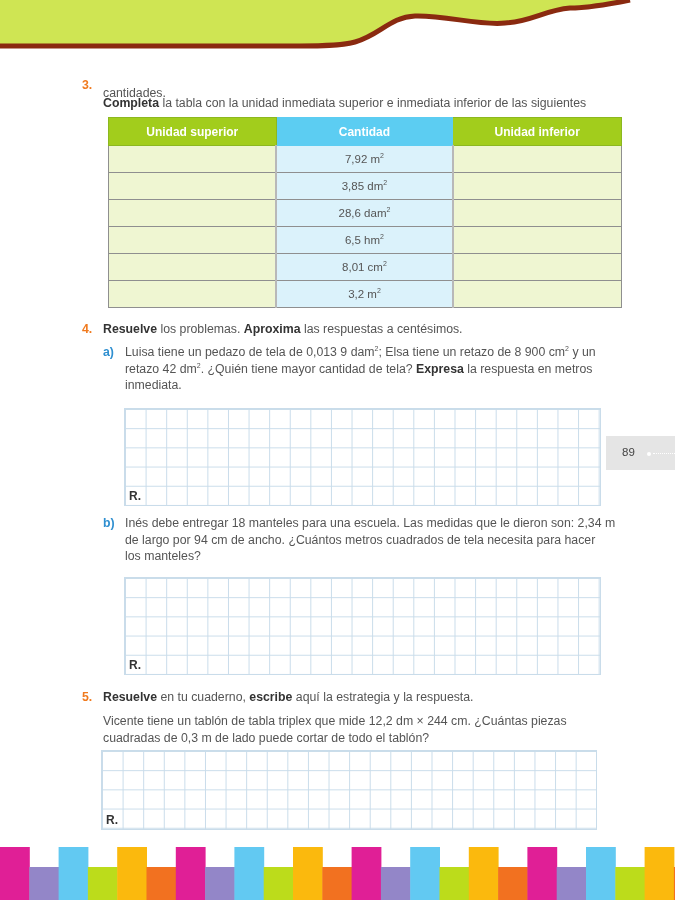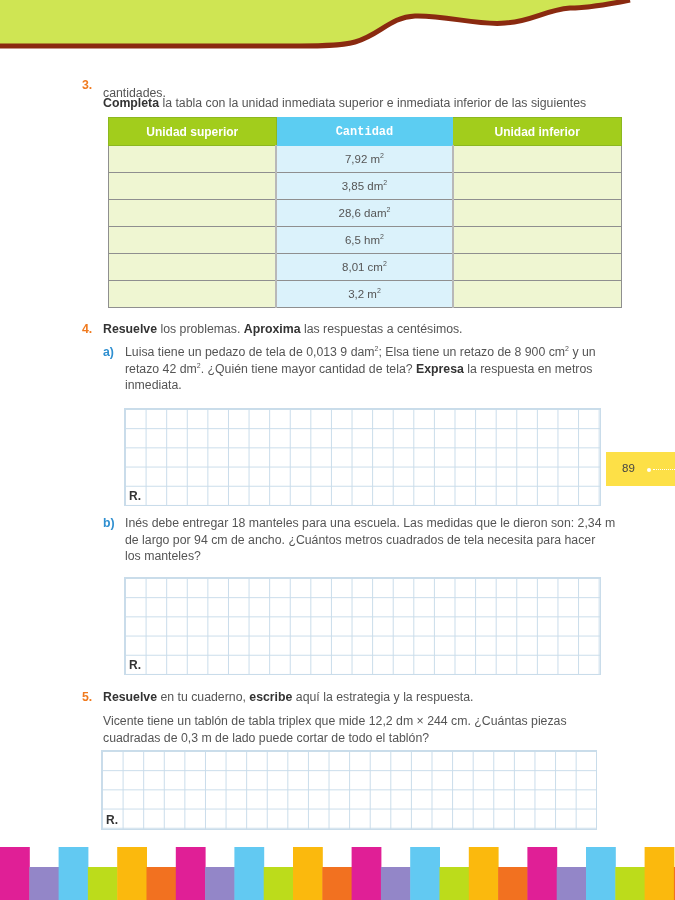--- a/index.html
+++ b/index.html
@@ -25,40 +25,39 @@
   }
   .units-table th.green { background:#a2cd1c; }
   .units-table th.blue { background:#5ccdf2; border-color:#5ccdf2; }
   .units-table td {
     height:26px; border:1px solid #8f8f8f; padding:0; text-align:center;
     font-size:11.5px; color:#555;
   }
   .units-table td.green { background:#eff6d2; }
   .units-table td.blue { background:#dbf2fb; border-left:2px solid #b8b8b8; border-right:2px solid #b8b8b8; }
   .units-table .c1 { width:159px; }
-  .units-table .c2 { width:168px;font-family:Liberation Mono, monospace; }
+  .units-table .c2 { width:168px; }
   .units-table .c3 { width:160px; }
 
   
   .grid {
     position:absolute;
     background-color:#fff;
     background-image:
       linear-gradient(to right, #c9dcea 1px, transparent 1px),
       linear-gradient(to bottom, #c9dcea 1px, transparent 1px);
     background-size:20.6px 19.2px;
     border:1px solid #c9dcea;
   }
   .grid .r-label { position:absolute; left:4px; bottom:2px; font-size:12px; font-weight:bold; color:#333; }
 
   
   .page-tab {
     position:absolute; left:606px; top:436px; width:69px; height:34px;
-    background:#fde047;
-    margin-top:16px;
+    background:#e5e5e5;
   }
   .page-tab .pnum { position:absolute; left:16px; top:10px; font-size:11.5px; color:#444; }
   .page-tab .dot { position:absolute; left:41px; top:16px; width:4px; height:4px; border-radius:50%; background:#fff; }
   .page-tab .dots { position:absolute; left:47px; top:17px; width:22px; border-top:1px dotted #fff; }
 
   
   .footer-bars { position:absolute; left:0; top:847px; width:675px; height:53px; }
 </style>
 </head>
 <body>

